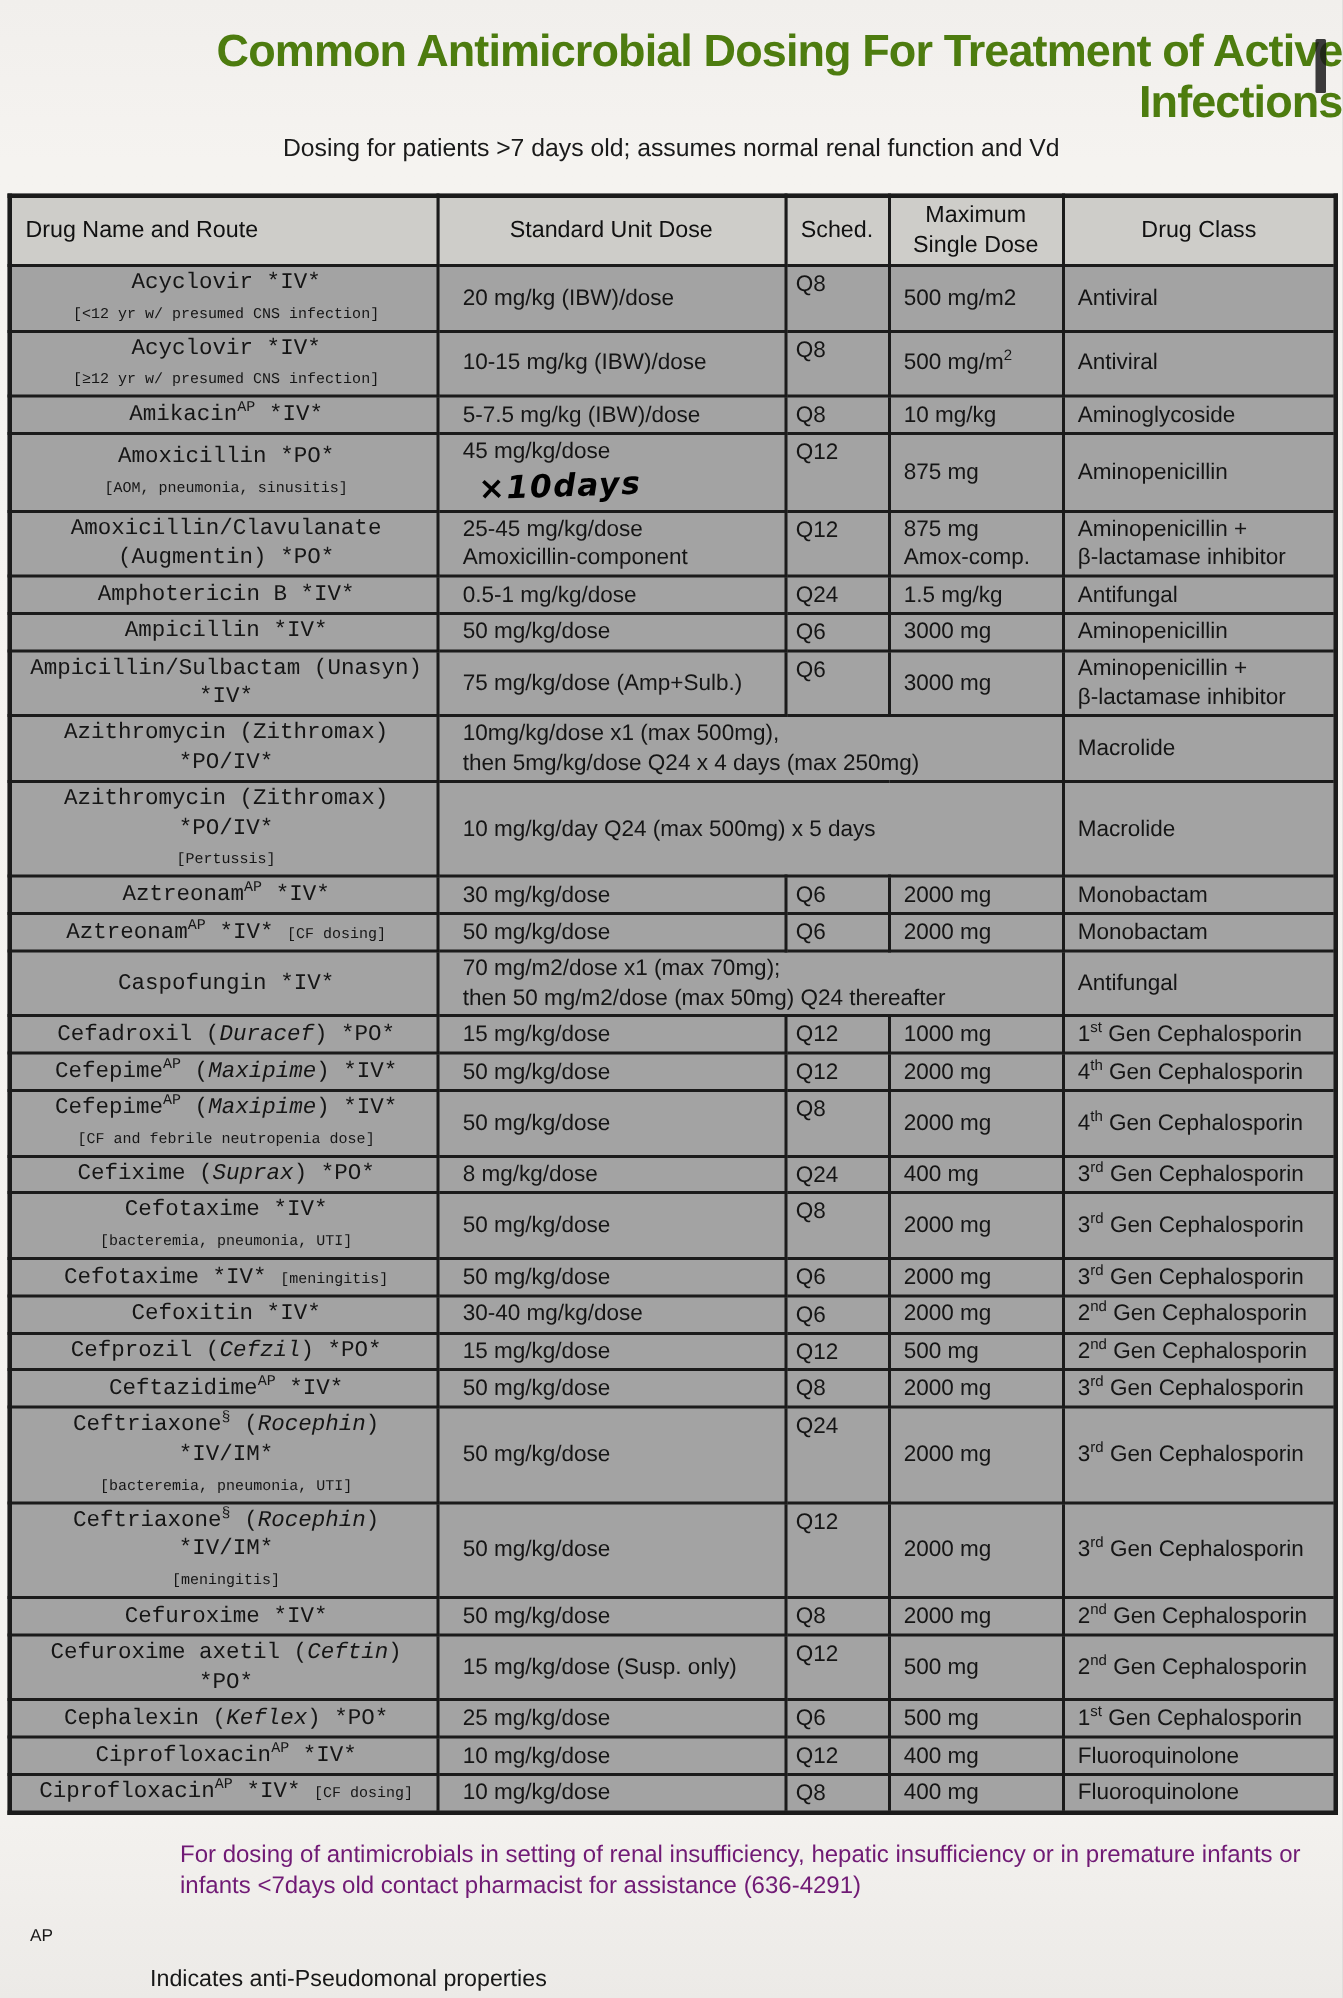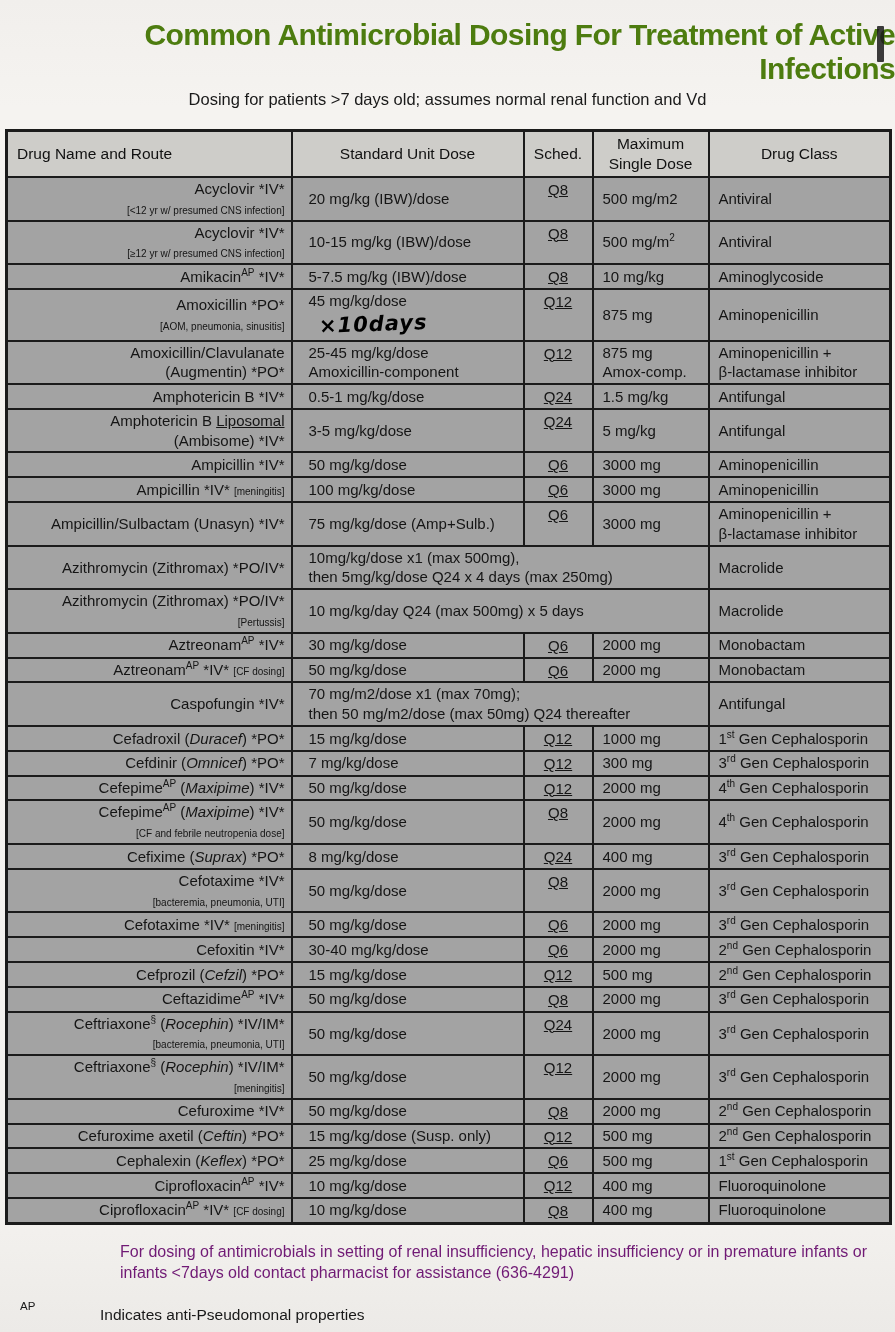--- a/index.html
+++ b/index.html
@@ -50,23 +50,23 @@
   }
   thead th{
     background:#cecdc9;
     font-weight:400;
     font-size:15.5px;
     height:42px;
     text-align:center;
     color:#111;
   }
   thead th.h-drug{text-align:left;padding-left:9px;}
-  td.drug{text-align:right;padding-left:9px;}
+  td.drug{text-align:center;padding-left:9px;font-family:Liberation Mono, monospace;}
   td.dose{text-align:left;padding-left:16px;}
-  td.sched{text-align:center;vertical-align:top;padding-top:2px;text-decoration:underline;}
+  td.sched{vertical-align:top;padding-top:2px;}
   td.max{text-align:left;padding-left:9px;}
   td.cls{text-align:left;padding-left:9px;}
   td .sm{font-size:10px;}
   td sup{font-size:10px;line-height:0;vertical-align:super;}
   .u{text-decoration:underline;}
   .hand{
     display:inline-block;
     font-family:"DejaVu Sans",sans-serif;
     font-weight:700;font-style:italic;
     font-size:21px;letter-spacing:1px;
@@ -77,21 +77,21 @@
     margin:16px 0 0 120px;
     width:760px;
     font-size:16px;
     line-height:1.32;
     white-space:pre-line;
     color:#701a75;
   }
   .footnotes{margin-top:22px;}
   .fn-row{display:flex;align-items:flex-start;margin-bottom:7px;}
   .fn-sym{width:100px;padding-left:20px;box-sizing:border-box;flex:none;color:#181818;}
-  .fn-text{font-size:15.5px;line-height:1.3;color:#181818;}
+  .fn-text{font-size:15.5px;line-height:1.3;color:#181818;margin-top:20px;}
   .fn-row:nth-child(1) .fn-sym{font-size:11.5px;position:relative;top:-5px;}
   .fn-row:nth-child(2) .fn-sym{font-size:13px;position:relative;top:1px;}
   .fn-row:nth-child(3) .fn-sym{font-size:17px;position:relative;top:-1px;}
 </style>
 </head>
 <body>
 
 <div class="page">
   <div class="scan-artifact"></div>
   <h1 class="title">Common Antimicrobial Dosing For Treatment of Active Infections</h1>
@@ -151,36 +151,22 @@
           <td class="cls">Aminopenicillin +<br>β-lactamase inhibitor</td>
         </tr>
         <tr>
           <td class="drug">Amphotericin B *IV*</td>
           <td class="dose">0.5-1 mg/kg/dose</td>
           <td class="sched">Q24</td>
           <td class="max">1.5 mg/kg</td>
           <td class="cls">Antifungal</td>
         </tr>
         <tr>
-          <td class="drug">Amphotericin B <span class="u">Liposomal</span><br>(Ambisome) *IV*</td>
-          <td class="dose">3-5 mg/kg/dose</td>
-          <td class="sched">Q24</td>
-          <td class="max">5 mg/kg</td>
-          <td class="cls">Antifungal</td>
-        </tr>
-        <tr>
           <td class="drug">Ampicillin *IV*</td>
           <td class="dose">50 mg/kg/dose</td>
-          <td class="sched">Q6</td>
-          <td class="max">3000 mg</td>
-          <td class="cls">Aminopenicillin</td>
-        </tr>
-        <tr>
-          <td class="drug">Ampicillin *IV* <span class="sm">[meningitis]</span></td>
-          <td class="dose">100 mg/kg/dose</td>
           <td class="sched">Q6</td>
           <td class="max">3000 mg</td>
           <td class="cls">Aminopenicillin</td>
         </tr>
         <tr>
           <td class="drug">Ampicillin/Sulbactam (Unasyn) *IV*</td>
           <td class="dose">75 mg/kg/dose (Amp+Sulb.)</td>
           <td class="sched">Q6</td>
           <td class="max">3000 mg</td>
           <td class="cls">Aminopenicillin +<br>β-lactamase inhibitor</td>
@@ -213,27 +199,20 @@
           <td class="drug">Caspofungin *IV*</td>
           <td class="dose" colspan="3">70 mg/m2/dose x1 (max 70mg);<br>then 50 mg/m2/dose (max 50mg) Q24 thereafter</td>
           <td class="cls">Antifungal</td>
         </tr>
         <tr>
           <td class="drug">Cefadroxil (<i>Duracef</i>) *PO*</td>
           <td class="dose">15 mg/kg/dose</td>
           <td class="sched">Q12</td>
           <td class="max">1000 mg</td>
           <td class="cls">1<sup>st</sup> Gen Cephalosporin</td>
-        </tr>
-        <tr>
-          <td class="drug">Cefdinir (<i>Omnicef</i>) *PO*</td>
-          <td class="dose">7 mg/kg/dose</td>
-          <td class="sched">Q12</td>
-          <td class="max">300 mg</td>
-          <td class="cls">3<sup>rd</sup> Gen Cephalosporin</td>
         </tr>
         <tr>
           <td class="drug">Cefepime<sup>AP</sup> (<i>Maxipime</i>) *IV*</td>
           <td class="dose">50 mg/kg/dose</td>
           <td class="sched">Q12</td>
           <td class="max">2000 mg</td>
           <td class="cls">4<sup>th</sup> Gen Cephalosporin</td>
         </tr>
         <tr>
           <td class="drug">Cefepime<sup>AP</sup> (<i>Maxipime</i>) *IV*<br><span class="sm">[CF and febrile neutropenia dose]</span></td>

